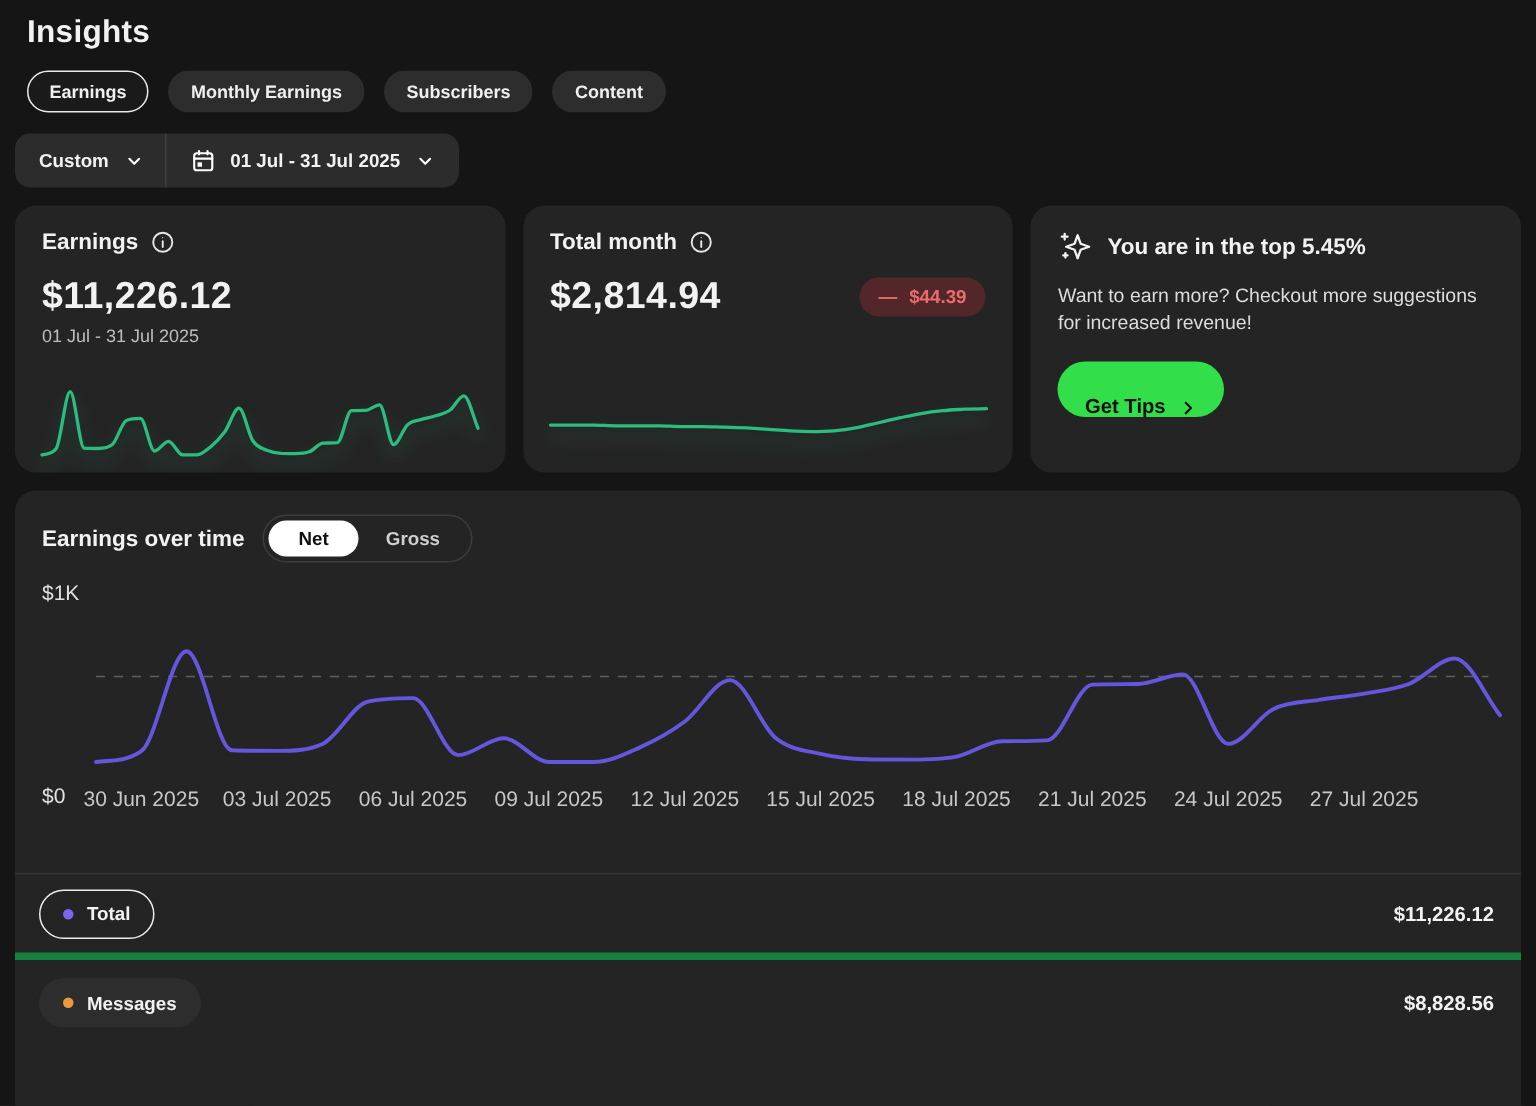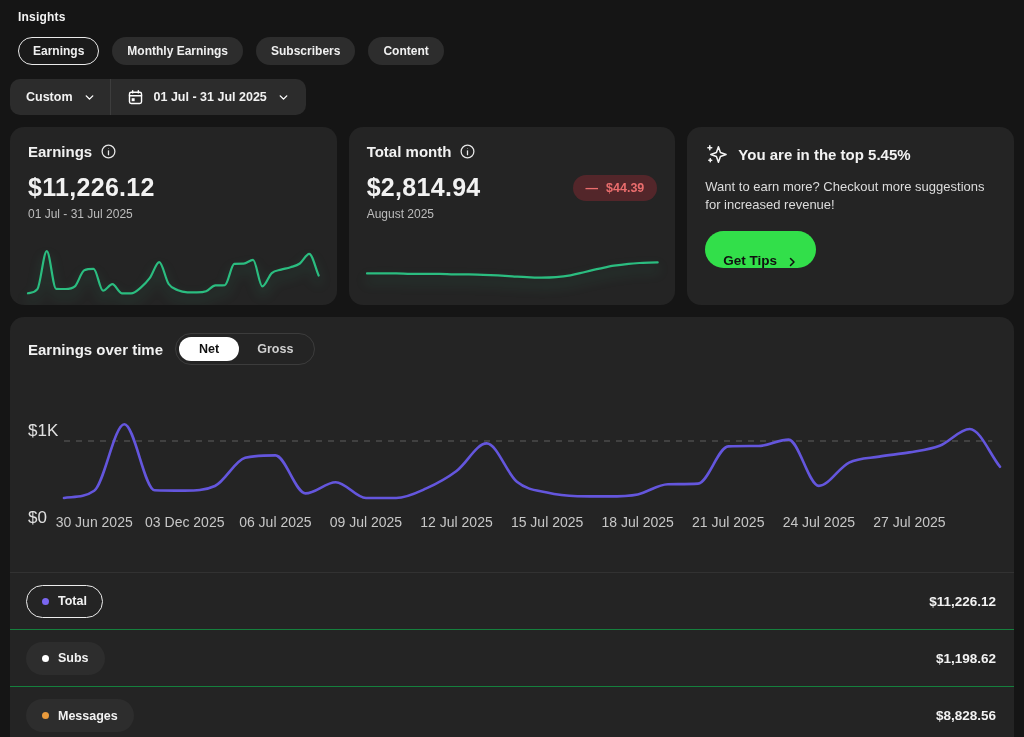--- a/index.html
+++ b/index.html
@@ -6,21 +6,21 @@
   html,body { margin:0; padding:0; }
   body {
     width:1024px; height:737px; overflow:hidden;
     background:#151515; color:#f2f2f2;
     font-family:"Liberation Sans", sans-serif;
     -webkit-font-smoothing:antialiased;
   }
   .page { padding:8px 10px 0; }
 
   
-  .title { font-size:12px; font-weight:700; margin:2px 0 0 8px; letter-spacing:.2px; }
+  .title { font-size:21px; font-weight:700; margin:2px 0 0 8px; letter-spacing:.2px; }
 
   
   .tabs { display:flex; gap:13px; margin:13px 0 0 8px; }
   .tab {
     height:28px; padding:0 14px; display:inline-flex; align-items:center;
     background:#2d2d2d; border-radius:999px; font-size:12px; font-weight:700;
     color:#f0f0f0; border:1.5px solid transparent; cursor:pointer; white-space:nowrap;
   }
   .tab.selected { background:#1a1a1a; border-color:#e9e9e9; }
 
@@ -67,30 +67,30 @@
   .panel-head { display:flex; align-items:center; gap:12px; padding:0 18px; }
   .panel-title { font-size:15px; font-weight:700; }
   .toggle { display:flex; align-items:center; border:1px solid #3c3c3c;
     border-radius:999px; padding:3px; cursor:pointer; }
   .toggle-on { background:#ffffff; color:#111; border-radius:999px; height:24px;
     padding:0 20px; display:flex; align-items:center; font-size:12.5px; font-weight:700; }
   .toggle-off { color:#d0d0d0; font-size:12.5px; font-weight:700; padding:0 18px; }
 
   .chart-area { display:flex; padding:12px 14px 0 12px; }
   .ylab { width:42px; display:flex; flex-direction:column; justify-content:space-between;
-    font-size:17px; color:#e0e0e0; padding:0 0 2px 6px;margin-top:44px; }
+    font-size:14px; color:#e0e0e0; padding:0 0 2px 6px; }
   .chart-right { flex:1; min-width:0; }
   .plot { height:128px; position:relative; }
   .plot svg { position:absolute; inset:0; width:100%; height:100%; overflow:visible; }
   .xlabels { position:relative; height:16px; margin-top:9px; font-size:14px; color:#c7c7c7; }
   .xlabels span { position:absolute; transform:translateX(-50%); white-space:nowrap; }
 
   .rows { margin-top:42px; border-top:1px solid #323232; }
   .row { height:57px; display:flex; align-items:center; padding:0 18px 0 16px;
-    border-bottom:1px solid #15803d; }
+    border-bottom:5px solid #15803d; }
   .row:last-child { border-bottom:none; }
   .row-pill {
     display:inline-flex; align-items:center; gap:9px; height:33px; padding:0 15px;
     border-radius:999px; background:#2d2d2d; font-size:12.5px; font-weight:600;
     border:1.5px solid transparent; cursor:pointer;
   }
   .row-pill.selected { background:transparent; border-color:#ececec; }
   .dot { width:7px; height:7px; border-radius:50%; flex:0 0 auto; }
   .row-value { margin-left:auto; font-size:13.5px; font-weight:700; }
 
@@ -173,21 +173,20 @@
             </svg>
         </span>
       </div>
       <div class="value-row">
         <span class="card-value">$2,814.94</span>
         <span class="badge" id="delta-badge" style="background: rgb(83, 38, 42); color: rgb(234, 109, 109);">
           <span>—</span>
           <span>$44.39</span>
         </span>
       </div>
-      <div class="card-period">August 2025</div>
       <div class="spark">
         <svg id="spark-month" viewBox="0 0 300 56" preserveAspectRatio="none">
             <path d="M0.0,30.4C5.0,30.4 10.0,30.4 15.0,30.4C20.0,30.4 25.0,30.4 30.0,30.4C35.0,30.4 40.0,30.9 45.0,30.9C50.0,30.9 55.0,30.9 60.0,30.9C65.0,30.9 70.0,30.9 75.0,30.9C80.0,30.9 85.0,31.4 90.0,31.4C95.0,31.4 100.0,31.4 105.0,31.4C110.0,31.4 115.0,31.7 120.0,31.8C125.0,32.0 130.0,32.1 135.0,32.3C140.0,32.6 145.0,33.0 150.0,33.3C155.0,33.6 160.0,34.0 165.0,34.2C170.0,34.5 175.0,34.7 180.0,34.7C185.0,34.7 190.0,34.6 195.0,34.2C200.0,33.8 205.0,33.2 210.0,32.3C215.0,31.4 220.0,30.1 225.0,29.0C230.0,27.8 235.0,26.6 240.0,25.6C245.0,24.6 250.0,23.5 255.0,22.7C260.0,21.9 265.0,21.3 270.0,20.8C275.0,20.3 280.0,20.1 285.0,19.8C290.0,19.6 295.0,19.5 300.0,19.4" fill="none" stroke="#2bbd80" stroke-width="2.2" stroke-linecap="round" vector-effect="non-scaling-stroke"></path>
           </svg>
       </div>
     </div>
 
     <div class="card">
       <div class="tips-head">
         <span class="icon">
@@ -229,21 +228,21 @@
       </div>
       <div class="chart-right">
         <div class="plot">
           <svg id="main-chart" viewBox="0 0 960 128" preserveAspectRatio="none">
               <line x1="0" x2="952" y1="64" y2="64" stroke="#5f5f5f" stroke-dasharray="6 6" vector-effect="non-scaling-stroke"></line>
               <path d="M0.0,121.0C10.3,119.6 20.6,120.9 31.0,113.8C41.3,106.7 51.6,47.2 61.9,47.2C72.3,47.2 82.6,112.8 92.9,113.2C103.2,113.6 113.5,113.6 123.9,113.6C134.2,113.6 144.5,113.6 154.8,109.0C165.2,104.4 175.5,83.2 185.8,80.8C196.1,78.4 206.5,78.4 216.8,78.4C227.1,78.4 237.4,116.4 247.7,116.4C258.1,116.4 268.4,105.2 278.7,105.2C289.0,105.2 299.4,121.0 309.7,121.0C320.0,121.0 330.3,121.0 340.6,121.0C351.0,121.0 361.3,115.9 371.6,111.4C381.9,106.9 392.3,101.5 402.6,94.0C412.9,86.5 423.2,66.4 433.5,66.4C443.9,66.4 454.2,96.6 464.5,104.8C474.8,113.0 485.2,113.2 495.5,115.6C505.8,118.0 516.1,119.0 526.5,119.2C536.8,119.4 547.1,119.4 557.4,119.4C567.7,119.4 578.1,119.4 588.4,117.4C598.7,115.4 609.0,107.4 619.4,107.2C629.7,107.0 640.0,107.2 650.3,106.6C660.6,106.0 671.0,69.8 681.3,69.4C691.6,69.0 701.9,69.1 712.3,69.0C722.6,69.0 732.9,62.6 743.2,62.6C753.5,62.6 763.9,108.9 774.2,108.9C784.5,108.9 794.8,90.5 805.2,85.6C815.5,80.7 825.8,81.3 836.1,79.6C846.5,77.9 856.8,77.2 867.1,75.4C877.4,73.6 887.7,72.7 898.1,68.8C908.4,64.9 918.7,52.0 929.0,52.0C939.4,52.0 949.7,77.2 960.0,89.8" fill="none" stroke="#6456dd" stroke-width="2.6" stroke-linecap="round" vector-effect="non-scaling-stroke"></path>
             </svg>
         </div>
         <div class="xlabels" id="xlabels">
             <span style="left: 3.22581%;">30 Jun 2025</span>
-            <span style="left: 12.9032%;">03 Dec 2025</span>
+            <span style="left: 12.9032%;">03 Jul 2025</span>
             <span style="left: 22.5806%;">06 Jul 2025</span>
             <span style="left: 32.2581%;">09 Jul 2025</span>
             <span style="left: 41.9355%;">12 Jul 2025</span>
             <span style="left: 51.6129%;">15 Jul 2025</span>
             <span style="left: 61.2903%;">18 Jul 2025</span>
             <span style="left: 70.9677%;">21 Jul 2025</span>
             <span style="left: 80.6452%;">24 Jul 2025</span>
             <span style="left: 90.3226%;">27 Jul 2025</span>
           </div>
       </div>
@@ -252,27 +251,20 @@
     <div class="rows">
       <div class="row">
         <span class="row-pill selected">
           <span class="dot" style="background: rgb(122, 102, 240);"></span>
           <span>Total</span>
         </span>
         <span class="row-value">$11,226.12</span>
       </div>
       <div class="row">
         <span class="row-pill">
-          <span class="dot" style="background: rgb(255, 255, 255);"></span>
-          <span>Subs</span>
-        </span>
-        <span class="row-value">$1,198.62</span>
-      </div>
-      <div class="row">
-        <span class="row-pill">
           <span class="dot" style="background: rgb(232, 154, 60);"></span>
           <span>Messages</span>
         </span>
         <span class="row-value">$8,828.56</span>
       </div>
     </div>
   </div>
 </div>
 
 </body></html>

